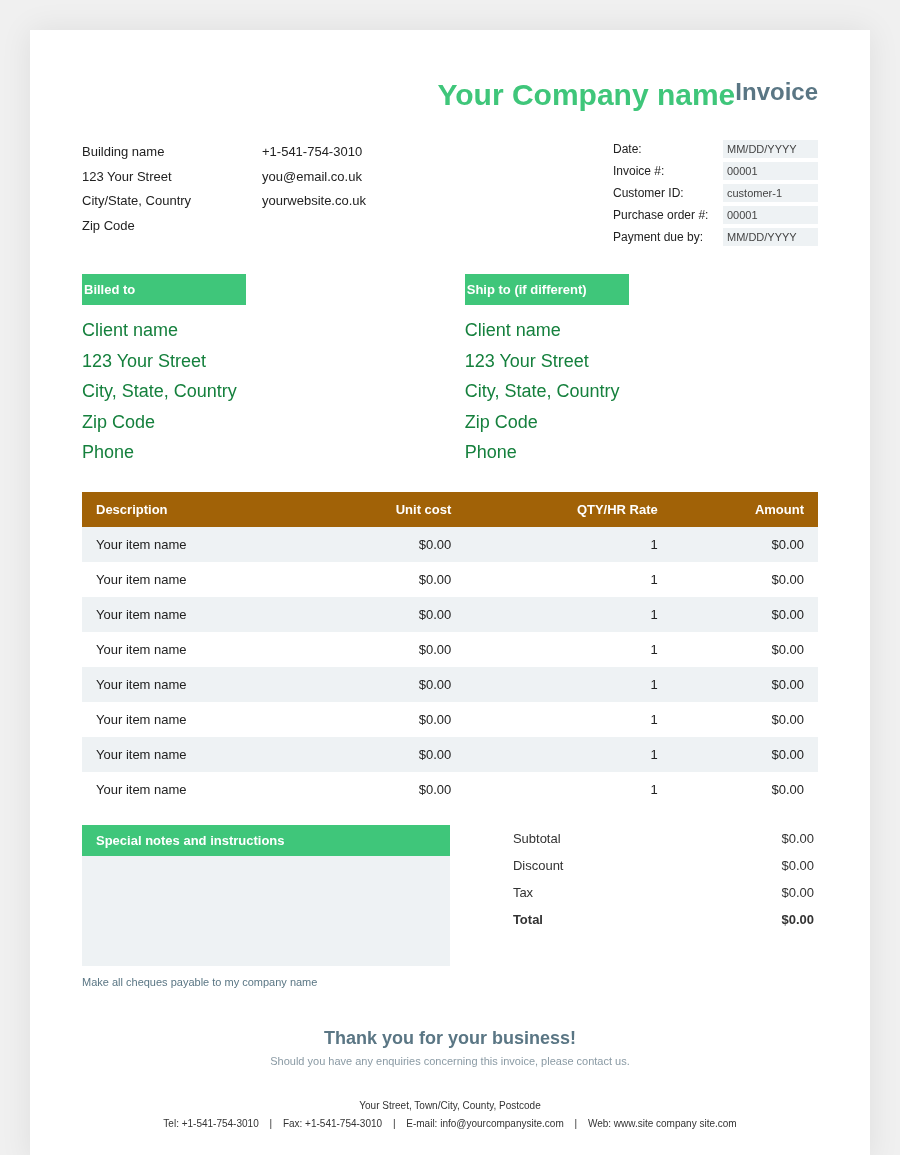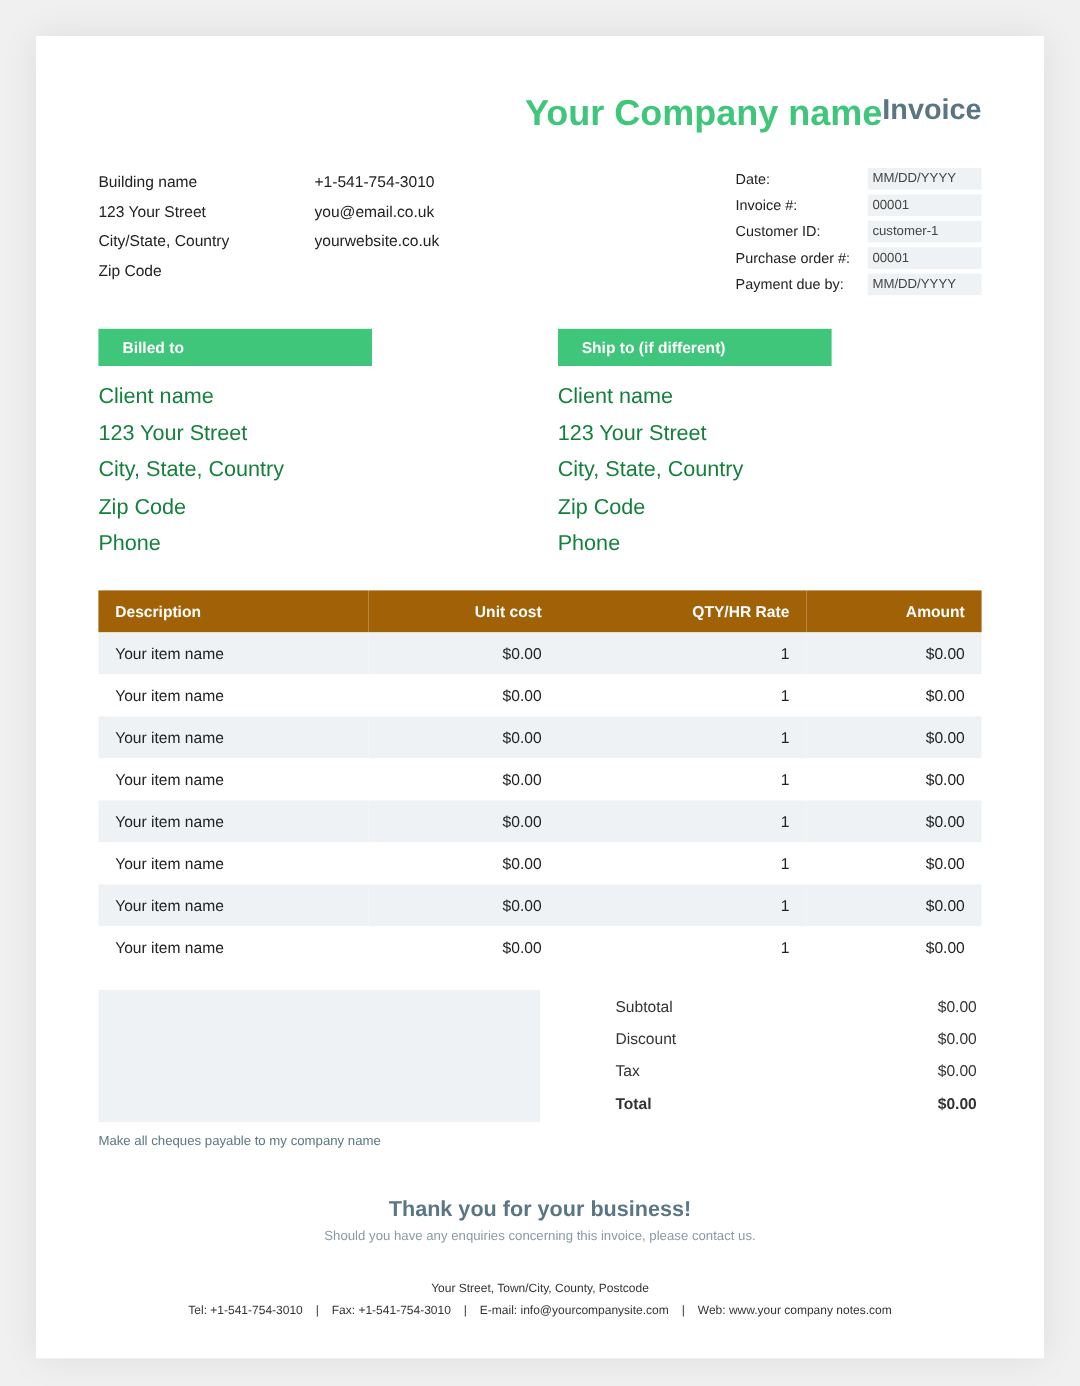--- a/index.html
+++ b/index.html
@@ -69,23 +69,23 @@
     margin-bottom: 24px;
   }
   .col {
     width: 48%;
   }
   .section-header {
     background: #3fc67a;
     color: #fff;
     font-weight: bold;
     font-size: 13px;
-    padding: 8px 20px;
+    padding: 8px 2px;
     margin-bottom: 10px;
-    width: 228px;
+    width: 164px;
   }
   .address-block {
     font-size: 18px;
     line-height: 1.7;
     color: #15803d;
   }
   table.items {
     width: 100%;
     border-collapse: collapse;
     margin-bottom: 18px;
@@ -290,20 +290,21 @@
           <td>Your item name</td>
           <td>$0.00</td>
           <td>1</td>
           <td>$0.00</td>
         </tr>
       </tbody>
   </table>
 
   <div class="bottom-row">
     <div class="notes-col">
+      <div class="notes-header">Special notes and instructions</div>
       <div class="notes-body"></div>
     </div>
     <div class="totals-col">
       <div class="total-row">
         <span>Subtotal</span>
         <span>$0.00</span>
       </div>
       <div class="total-row">
         <span>Discount</span>
         <span>$0.00</span>
@@ -326,17 +327,17 @@
 
   <div class="footer">
     <div>Your Street, Town/City, County, Postcode</div>
     <div>
       <span>Tel: +1-541-754-3010</span>
       <span class="sep">|</span>
       <span>Fax: +1-541-754-3010</span>
       <span class="sep">|</span>
       <span>E-mail: info@yourcompanysite.com</span>
       <span class="sep">|</span>
-      <span>Web: www.your company notes.com</span>
+      <span>Web: www.site company site.com</span>
     </div>
   </div>
 
 </div>
 
 </body></html>

